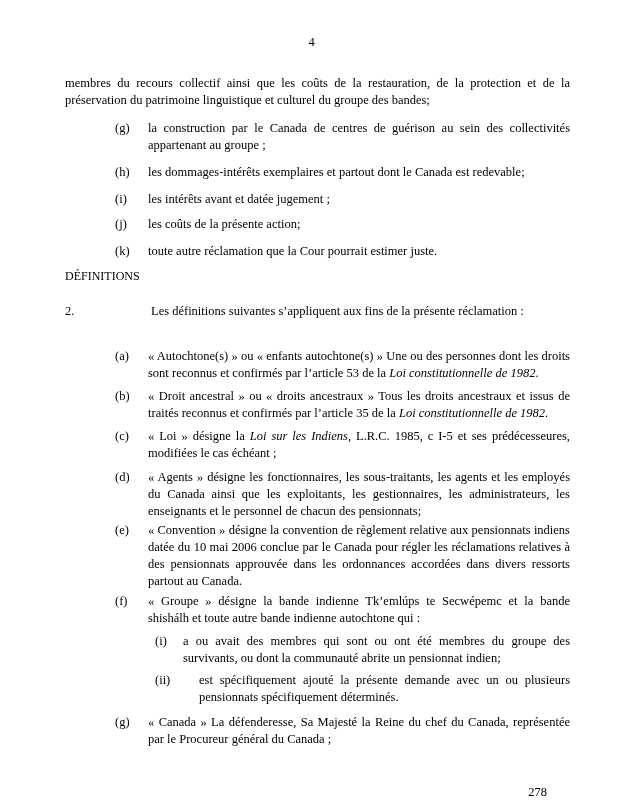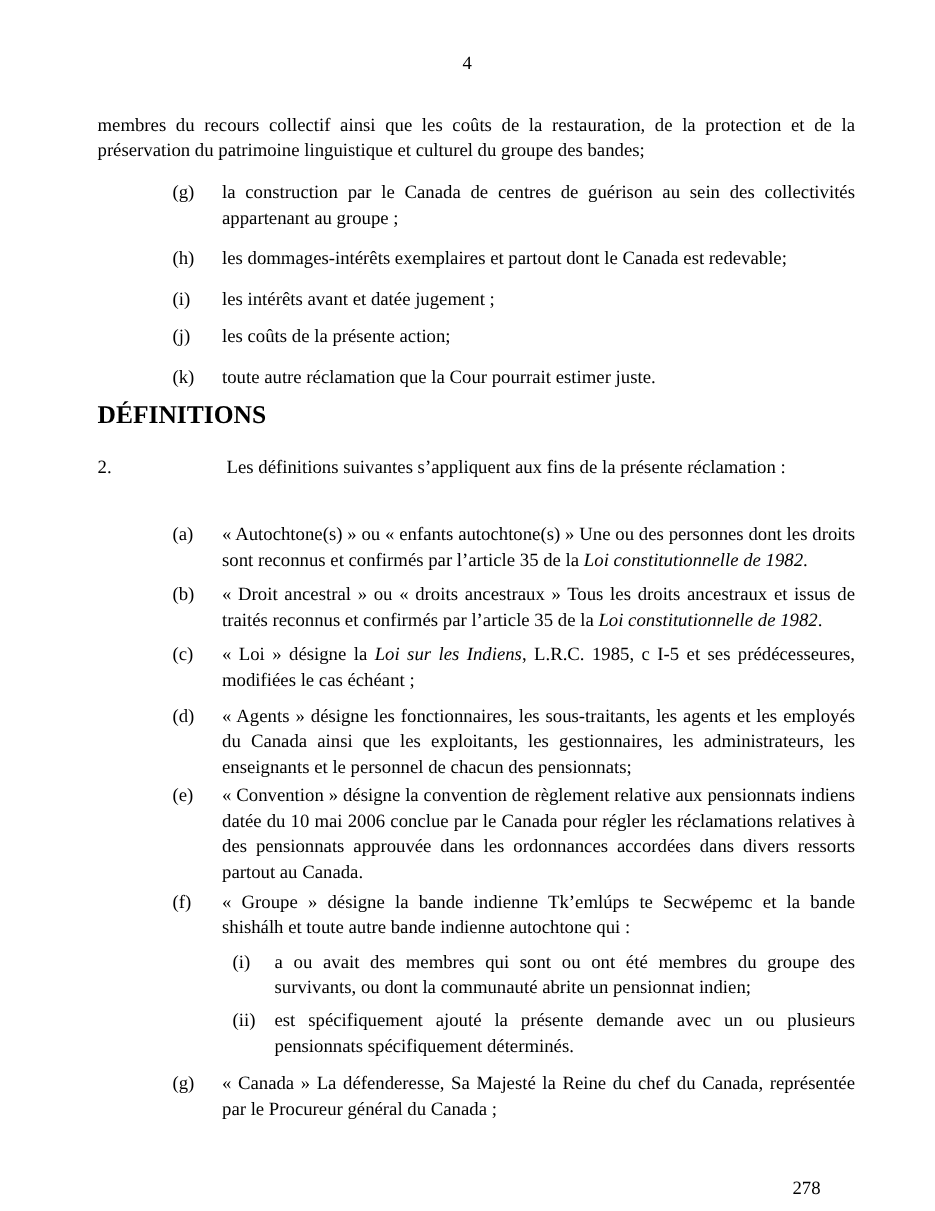--- a/index.html
+++ b/index.html
@@ -38,32 +38,32 @@
   }
   .li-label { flex: 0 0 33px; }
   .li-text  { flex: 1 1 auto; text-align: justify; }
   .sub {
     display: flex;
     margin-left: 7px;
   }
   .sub-label { flex: 0 0 28px; }
   .sub-text  { flex: 1 1 auto; text-align: justify; }
   .heading {
-    font-weight: bold;
-    font-size: 17px;
+    font-weight: normal;
+    font-size: 12px;
     line-height: 17px;
     margin: 8px 0 0 0;
   }
   .num-para { display: flex; margin-top: 18px; }
   .np-label { flex: 0 0 63px; }
   .np-text  { flex: 1 1 auto; margin-left: 23px; }
   .it { font-style: italic; }
   .mt2  { margin-top: 2px; }
   .mt3  { margin-top: 3px; }
-  .mt5  { margin-top: 5px; }
+  .mt5  { margin-top: 5px; gap: 16px; }
   .mt6  { margin-top: 6px; }
   .mt7  { margin-top: 7px; }
   .mt8  { margin-top: 8px; }
   .mt10 { margin-top: 10px; }
   .mt11 { margin-top: 11px; }
   .mt28 { margin-top: 28px; }
 </style>
 </head>
 <body>
 
@@ -100,21 +100,21 @@
 
   <div class="heading">DÉFINITIONS</div>
 
   <div class="num-para">
     <div class="np-label">2.</div>
     <div class="np-text">Les définitions suivantes s’appliquent aux fins de la présente réclamation :</div>
   </div>
 
   <div class="li mt28">
     <div class="li-label">(a)</div>
-    <div class="li-text"><span>« Autochtone(s) » ou « enfants autochtone(s) » Une ou des personnes dont les droits sont reconnus et confirmés par l’article 35 de la </span><span class="it">Loi constitutionnelle de 1982</span><span>.</span></div>
+    <div class="li-text"><span>« Autochtone(s) » ou « enfants autochtone(s) » Une ou des personnes dont les droits sont reconnus et confirmés par l’article 53 de la </span><span class="it">Loi constitutionnelle de 1982</span><span>.</span></div>
   </div>
 
   <div class="li mt6">
     <div class="li-label">(b)</div>
     <div class="li-text"><span>« Droit ancestral » ou « droits ancestraux » Tous les droits ancestraux et issus de traités reconnus et confirmés par l’article 35 de la </span><span class="it">Loi constitutionnelle de 1982</span><span>.</span></div>
   </div>
 
   <div class="li mt6">
     <div class="li-label">(c)</div>
     <div class="li-text"><span>« Loi » désigne la </span><span class="it">Loi sur les Indiens</span><span>, L.R.C. 1985, c I-5 et ses prédécesseures, modifiées le cas échéant ;</span></div>

